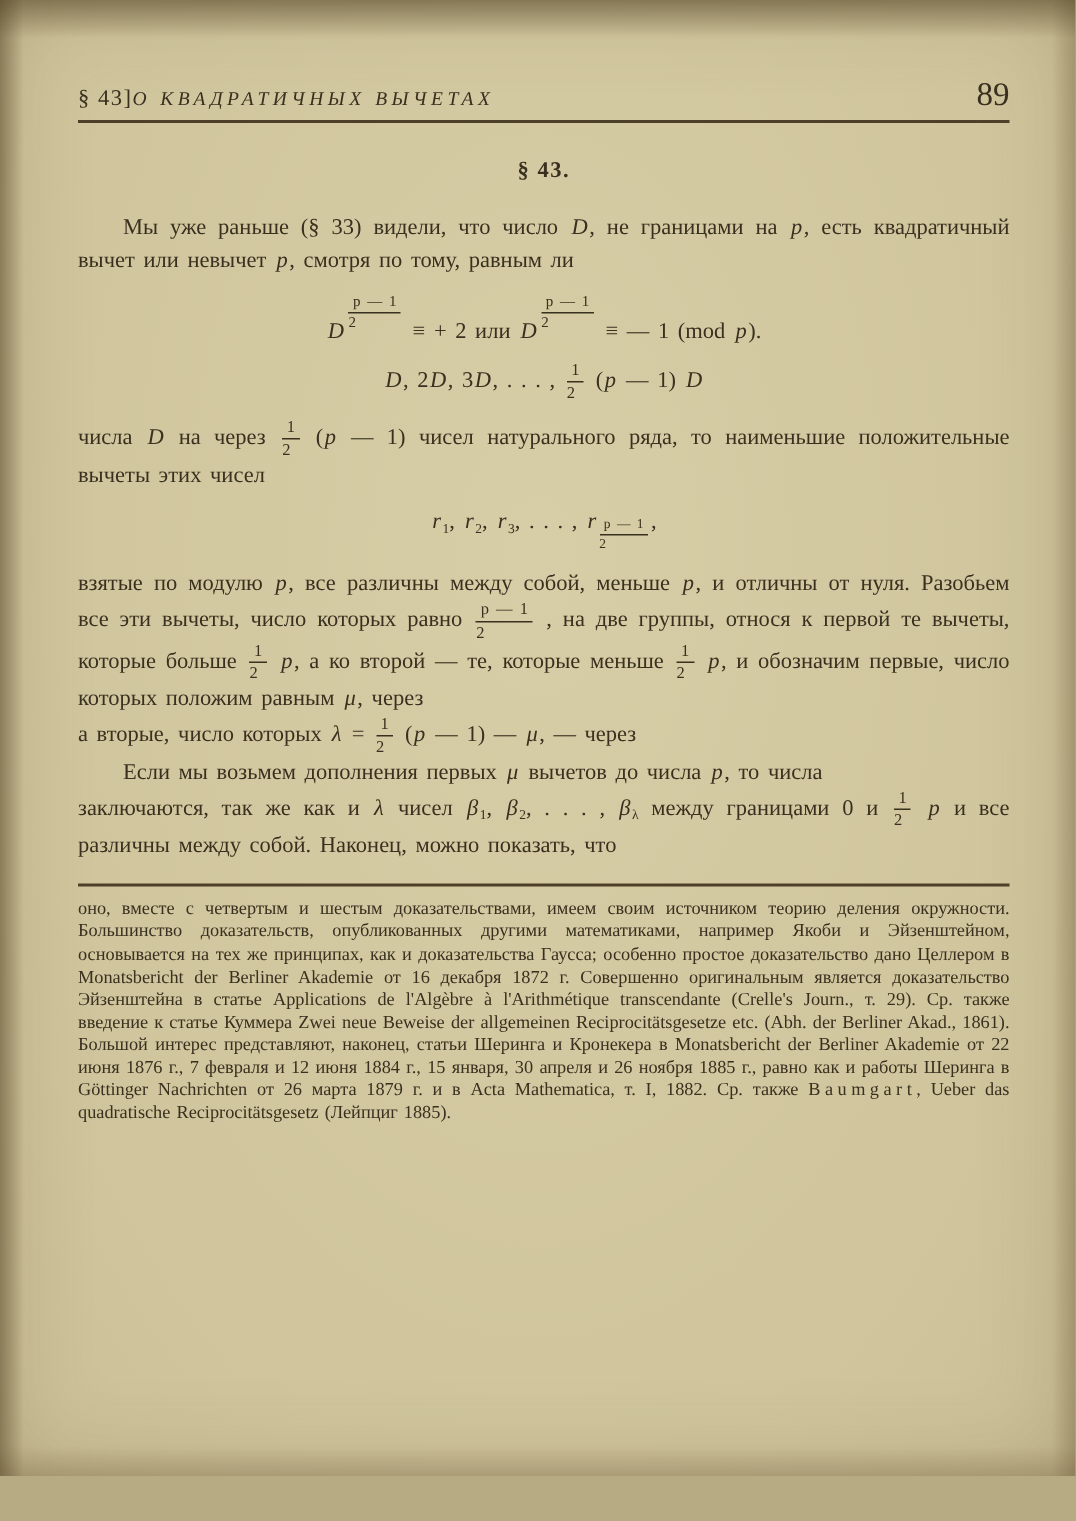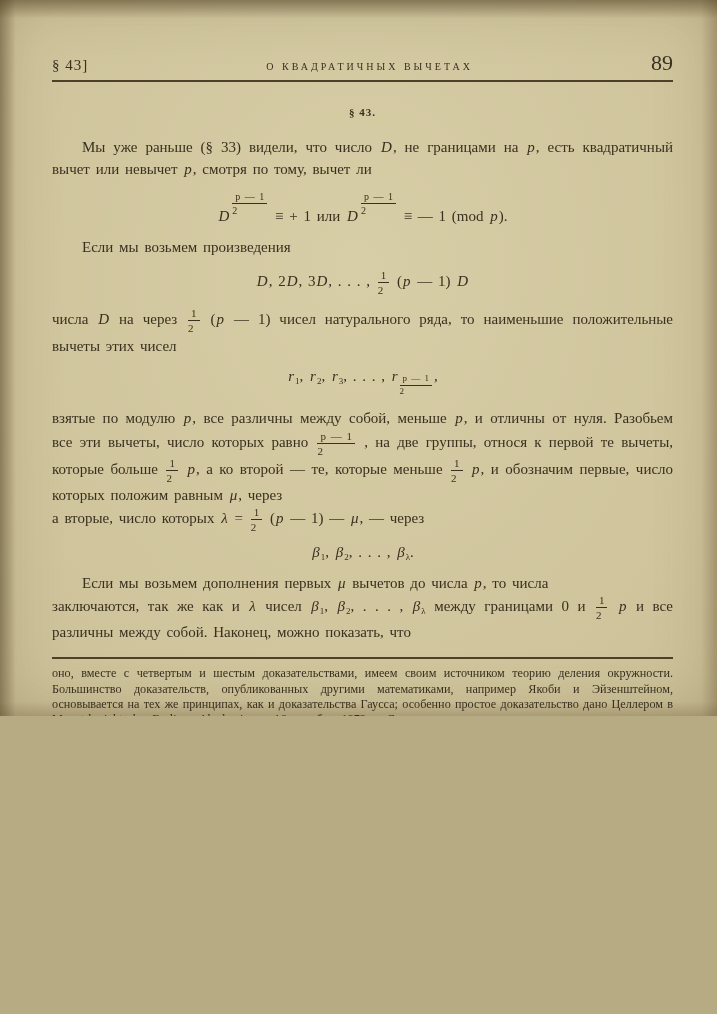--- a/index.html
+++ b/index.html
@@ -4,49 +4,49 @@
 <style>
   html,body{margin:0;padding:0;}
   body{
     width:717px;height:1014px;
     background:#b7ab84;
     font-family:"Liberation Serif","DejaVu Serif",serif;
     -webkit-font-smoothing:antialiased;
   }
   .page{
     position:relative;
-    width:717px;height:716px;
+    width:717px;height:984px;
     overflow:hidden;
     color:#39301f;
     background:
       linear-gradient(90deg, rgba(70,55,25,.45), rgba(70,55,25,0) 2.2%),
       linear-gradient(180deg, rgba(70,55,25,.5), rgba(70,55,25,0) 2.6%),
       linear-gradient(270deg, rgba(90,70,40,.28), rgba(90,70,40,0) 2.2%),
       linear-gradient(0deg, rgba(90,70,40,.22), rgba(90,70,40,0) 2.0%),
       radial-gradient(ellipse at 50% 38%, #d7cda6 0%, #cfc49c 75%, #cabf96 100%);
     box-shadow: inset 0 0 60px rgba(95,75,40,.25);
   }
   .inner{ padding:50px 44px 0 52px; }
 
   
   .runhead{
     display:flex;align-items:baseline;justify-content:space-between;
     border-bottom:2px solid #4e4028;
     padding-bottom:4px;
   }
   .runhead .sec{ font-size:15px; letter-spacing:1px; }
   .runhead .title{
-    font-size:10px; letter-spacing:3px; text-transform:uppercase;
-    flex:1; text-align:center;
+    font-size:13px; letter-spacing:3px; text-transform:uppercase;
+    flex:1; text-align:left;font-style:italic;
   }
   .runhead .pageno{ font-size:22px; }
 
   .heading{
     text-align:center;
-    font-size:11px; font-weight:bold;
+    font-size:15px; font-weight:bold;
     margin:24px 0 18px 0;
     letter-spacing:1px;
   }
 
   .para{
     font-size:15px; line-height:1.47;
     text-align:justify;
     margin:0;
   }
   .para.indent{ text-indent:30px; }
@@ -92,29 +92,27 @@
 
     <div class="runhead">
       <span class="sec">§ 43]</span>
       <span class="title">О КВАДРАТИЧНЫХ ВЫЧЕТАХ</span>
       <span class="pageno">89</span>
     </div>
 
     <div class="heading">§ 43.</div>
 
     <div>
-        <p class="para indent"><span>Мы уже раньше (§ 33) видели, что число </span><span class="v">D</span><span>, не границами на </span><span class="v">p</span><span>, есть квадратичный вычет или невычет </span><span class="v">p</span><span>, смотря по тому, вычет ли</span></p>
-        <div class="formula"><span class="v">D</span><span class="frac sup"><span class="num">p — 1</span><span class="den">2</span></span><span> ≡ + 1   или   </span><span class="v">D</span><span class="frac sup"><span class="num">p — 1</span><span class="den">2</span></span><span> ≡ — 1  (mod </span><span class="v">p</span><span>).</span></div>
-        <p class="para indent"><span>Если мы возьмем произведения</span></p>
+        <p class="para indent"><span>Мы уже раньше (§ 33) видели, что число </span><span class="v">D</span><span>, не границами на </span><span class="v">p</span><span>, есть квадратичный вычет или невычет </span><span class="v">p</span><span>, смотря по тому, равным ли</span></p>
+        <div class="formula"><span class="v">D</span><span class="frac sup"><span class="num">p — 1</span><span class="den">2</span></span><span> ≡ + 2   или   </span><span class="v">D</span><span class="frac sup"><span class="num">p — 1</span><span class="den">2</span></span><span> ≡ — 1  (mod </span><span class="v">p</span><span>).</span></div>
         <div class="formula"><span class="v">D</span><span>,  2</span><span class="v">D</span><span>,  3</span><span class="v">D</span><span>,  . . . ,  </span><span class="frac"><span class="num">1</span><span class="den">2</span></span><span> (</span><span class="v">p</span><span> — 1) </span><span class="v">D</span></div>
         <p class="para"><span>числа </span><span class="v">D</span><span> на через </span><span class="frac"><span class="num">1</span><span class="den">2</span></span><span> (</span><span class="v">p</span><span> — 1) чисел натурального ряда, то наименьшие положительные вычеты этих чисел</span></p>
         <div class="formula"><span class="v">r</span><sub>1</sub><span>,  </span><span class="v">r</span><sub>2</sub><span>,  </span><span class="v">r</span><sub>3</sub><span>,  . . . , </span><span class="v">r</span><span class="frac subf"><span class="num">p — 1</span><span class="den">2</span></span><span>,</span></div>
         <p class="para"><span>взятые по модулю </span><span class="v">p</span><span>, все различны между собой, меньше </span><span class="v">p</span><span>, и отличны от нуля. Разобьем все эти вычеты, число которых равно </span><span class="frac"><span class="num">p — 1</span><span class="den">2</span></span><span> , на две группы, относя к первой те вычеты, которые больше </span><span class="frac"><span class="num">1</span><span class="den">2</span></span><span> </span><span class="v">p</span><span>, а ко второй — те, которые меньше </span><span class="frac"><span class="num">1</span><span class="den">2</span></span><span> </span><span class="v">p</span><span>, и обозначим первые, число которых положим равным </span><span class="v">μ</span><span>, через</span></p>
         <p class="para"><span>а вторые, число которых </span><span class="v">λ</span><span> = </span><span class="frac"><span class="num">1</span><span class="den">2</span></span><span> (</span><span class="v">p</span><span> — 1) — </span><span class="v">μ</span><span>, — через</span></p>
-        <div class="formula"><span class="v">β</span><sub>1</sub><span>,  </span><span class="v">β</span><sub>2</sub><span>,  . . . ,  </span><span class="v">β</span><sub>λ</sub><span>.</span></div>
         <p class="para indent"><span>Если мы возьмем дополнения первых </span><span class="v">μ</span><span> вычетов до числа </span><span class="v">p</span><span>, то числа</span></p>
         <p class="para"><span>заключаются, так же как и </span><span class="v">λ</span><span> чисел </span><span class="v">β</span><sub>1</sub><span>, </span><span class="v">β</span><sub>2</sub><span>, . . . , </span><span class="v">β</span><sub>λ</sub><span> между границами 0 и </span><span class="frac"><span class="num">1</span><span class="den">2</span></span><span> </span><span class="v">p</span><span> и все различны между собой. Наконец, можно показать, что</span></p>
       </div>
 
     <hr class="fnrule">
 
     <div class="footnote"><span>оно, вместе с четвертым и шестым доказательствами, имеем своим источником теорию деления окружности. Большинство доказательств, опубликованных другими математиками, например Якоби и Эйзенштейном, основывается на тех же принципах, как и доказательства Гаусса; особенно простое доказательство дано Целлером в Monatsbericht der Berliner Akademie от 16 декабря 1872 г. Совершенно оригинальным является доказательство Эйзенштейна в статье Applications de l'Algèbre à l'Arithmétique transcendante (Crelle's Journ., т. 29). Ср. также введение к статье Куммера Zwei neue Beweise der allgemeinen Reciprocitätsgesetze etc. (Abh. der Berliner Akad., 1861). Большой интерес представляют, наконец, статьи Шеринга и Кронекера в Monatsbericht der Berliner Akademie от 22 июня 1876 г., 7 февраля и 12 июня 1884 г., 15 января, 30 апреля и 26 ноября 1885 г., равно как и работы Шеринга в Göttinger Nachrichten от 26 марта 1879 г. и в Acta Mathematica, т. I, 1882. Ср. также </span><span class="spaced">Baumgart</span><span>, Ueber das quadratische Reciprocitätsgesetz (Лейпциг 1885).</span></div>
 
   </div>
 </div>

